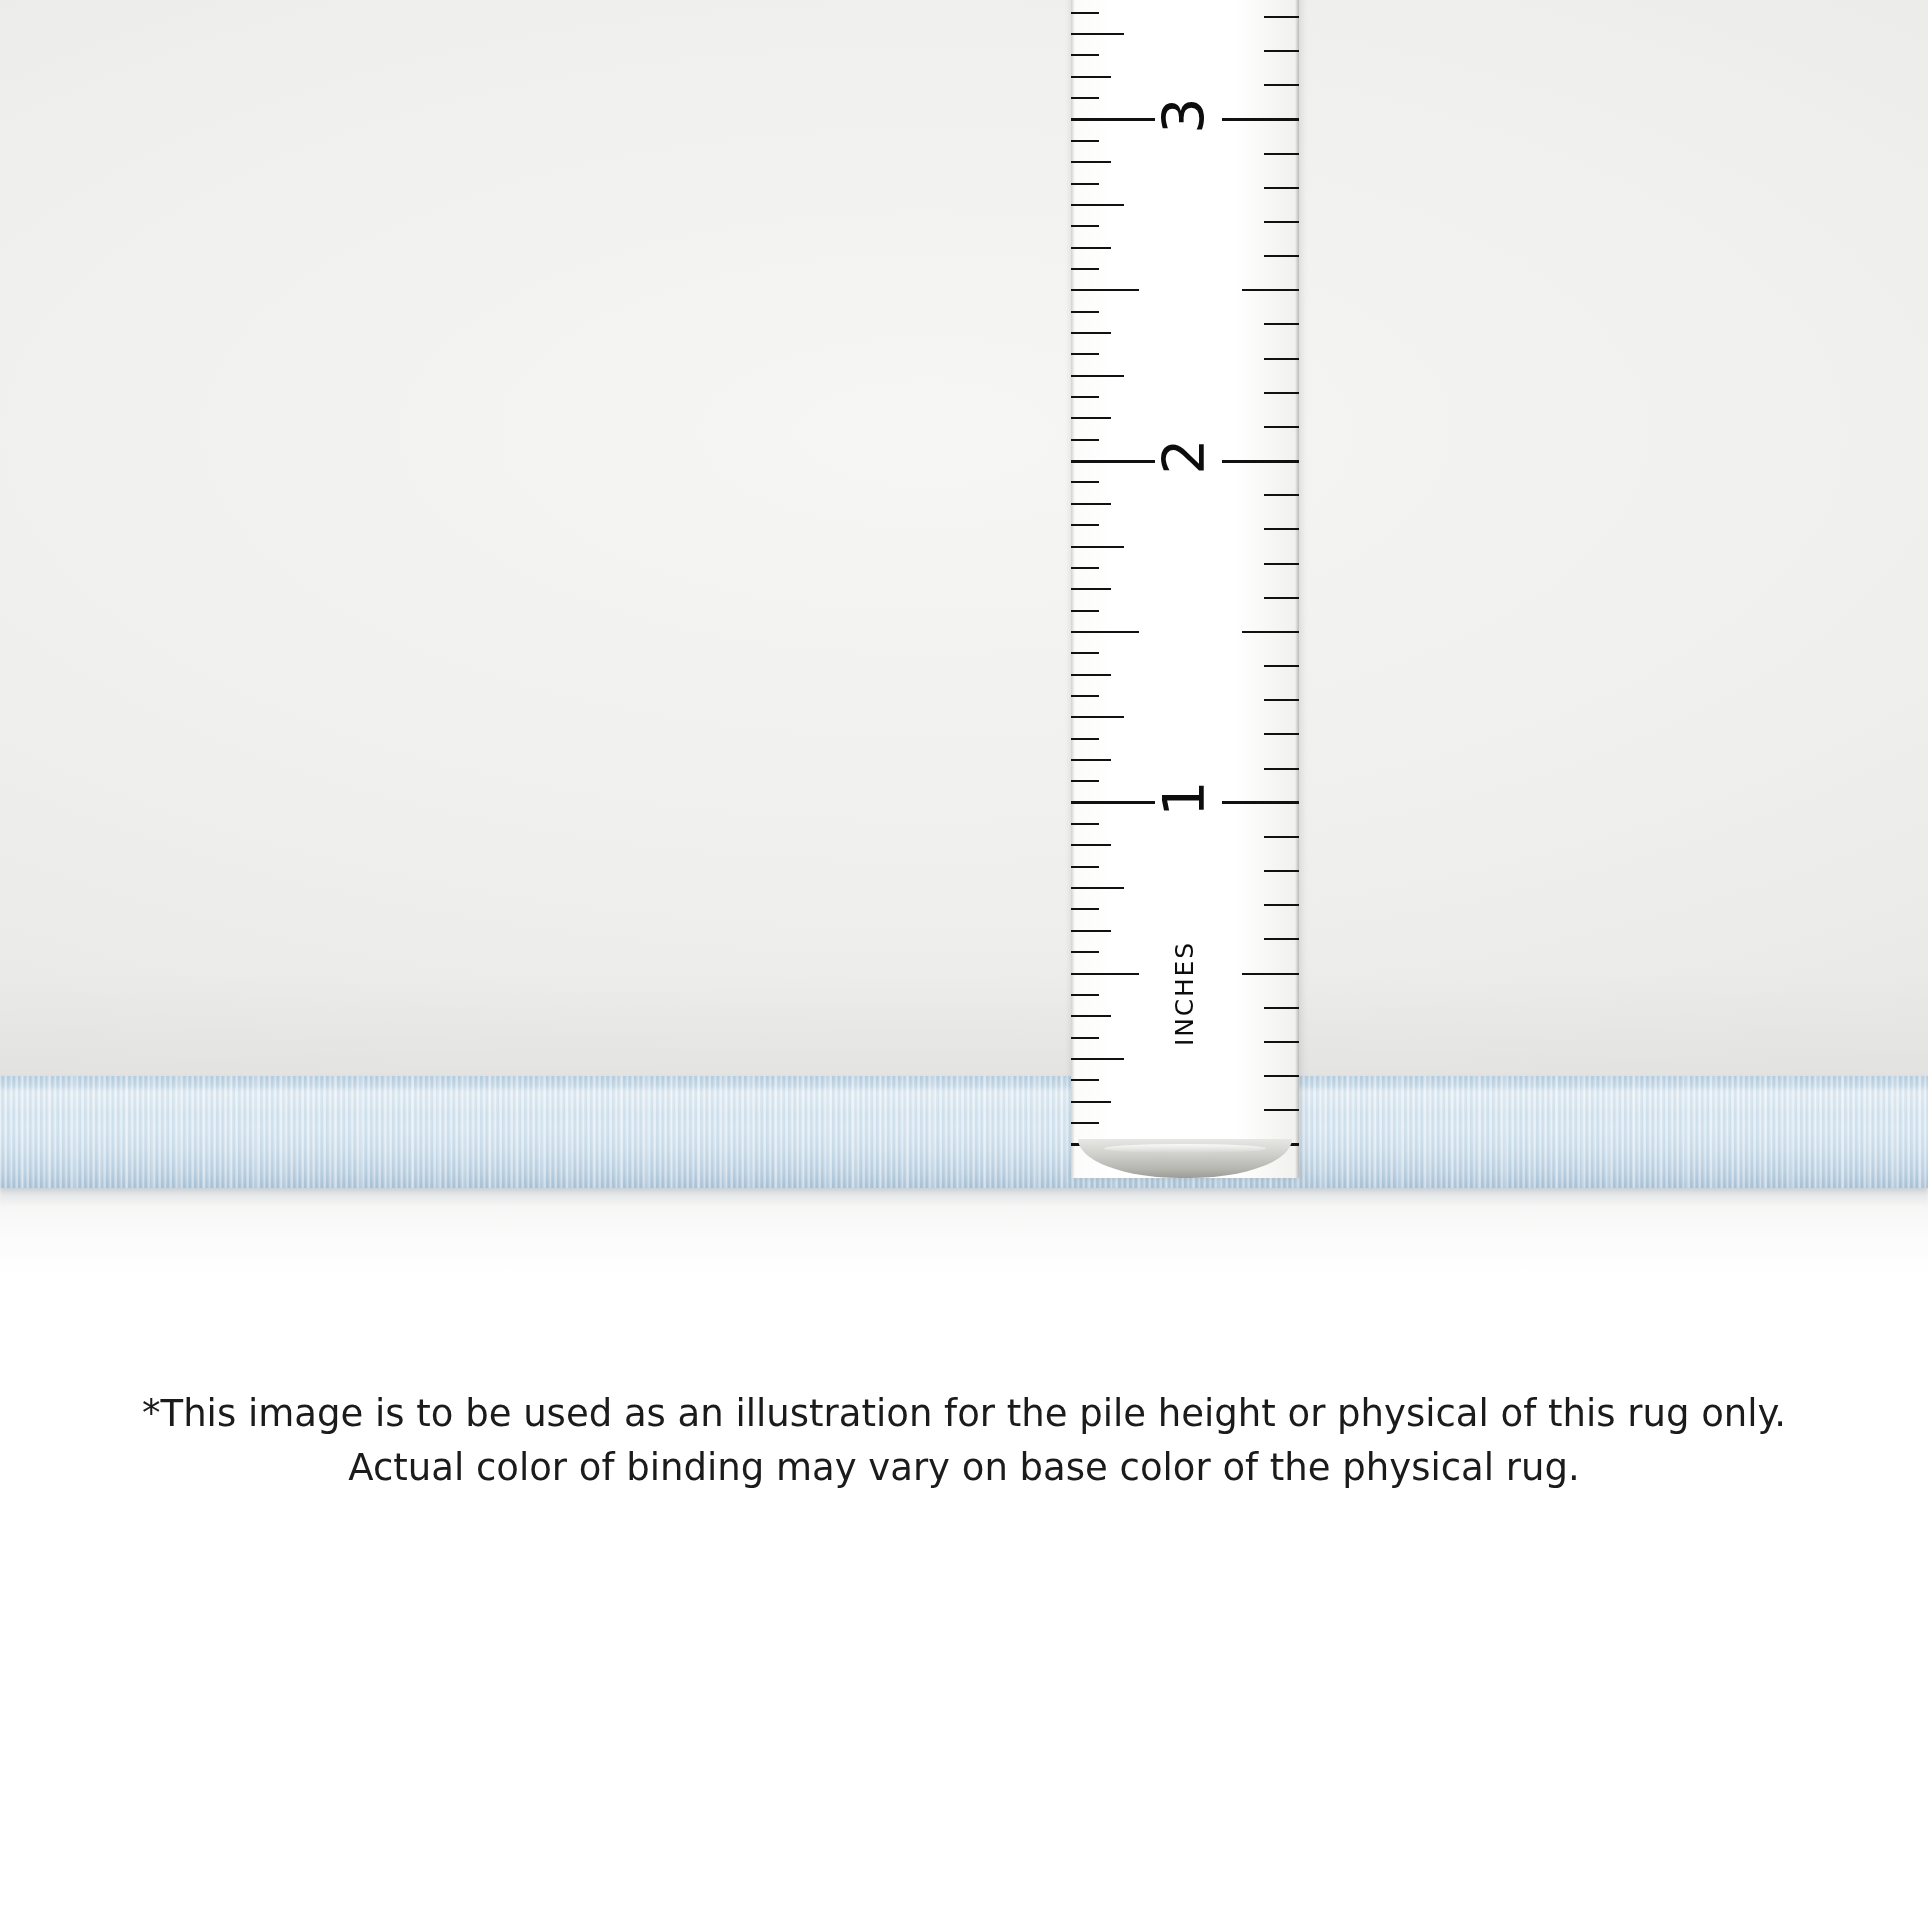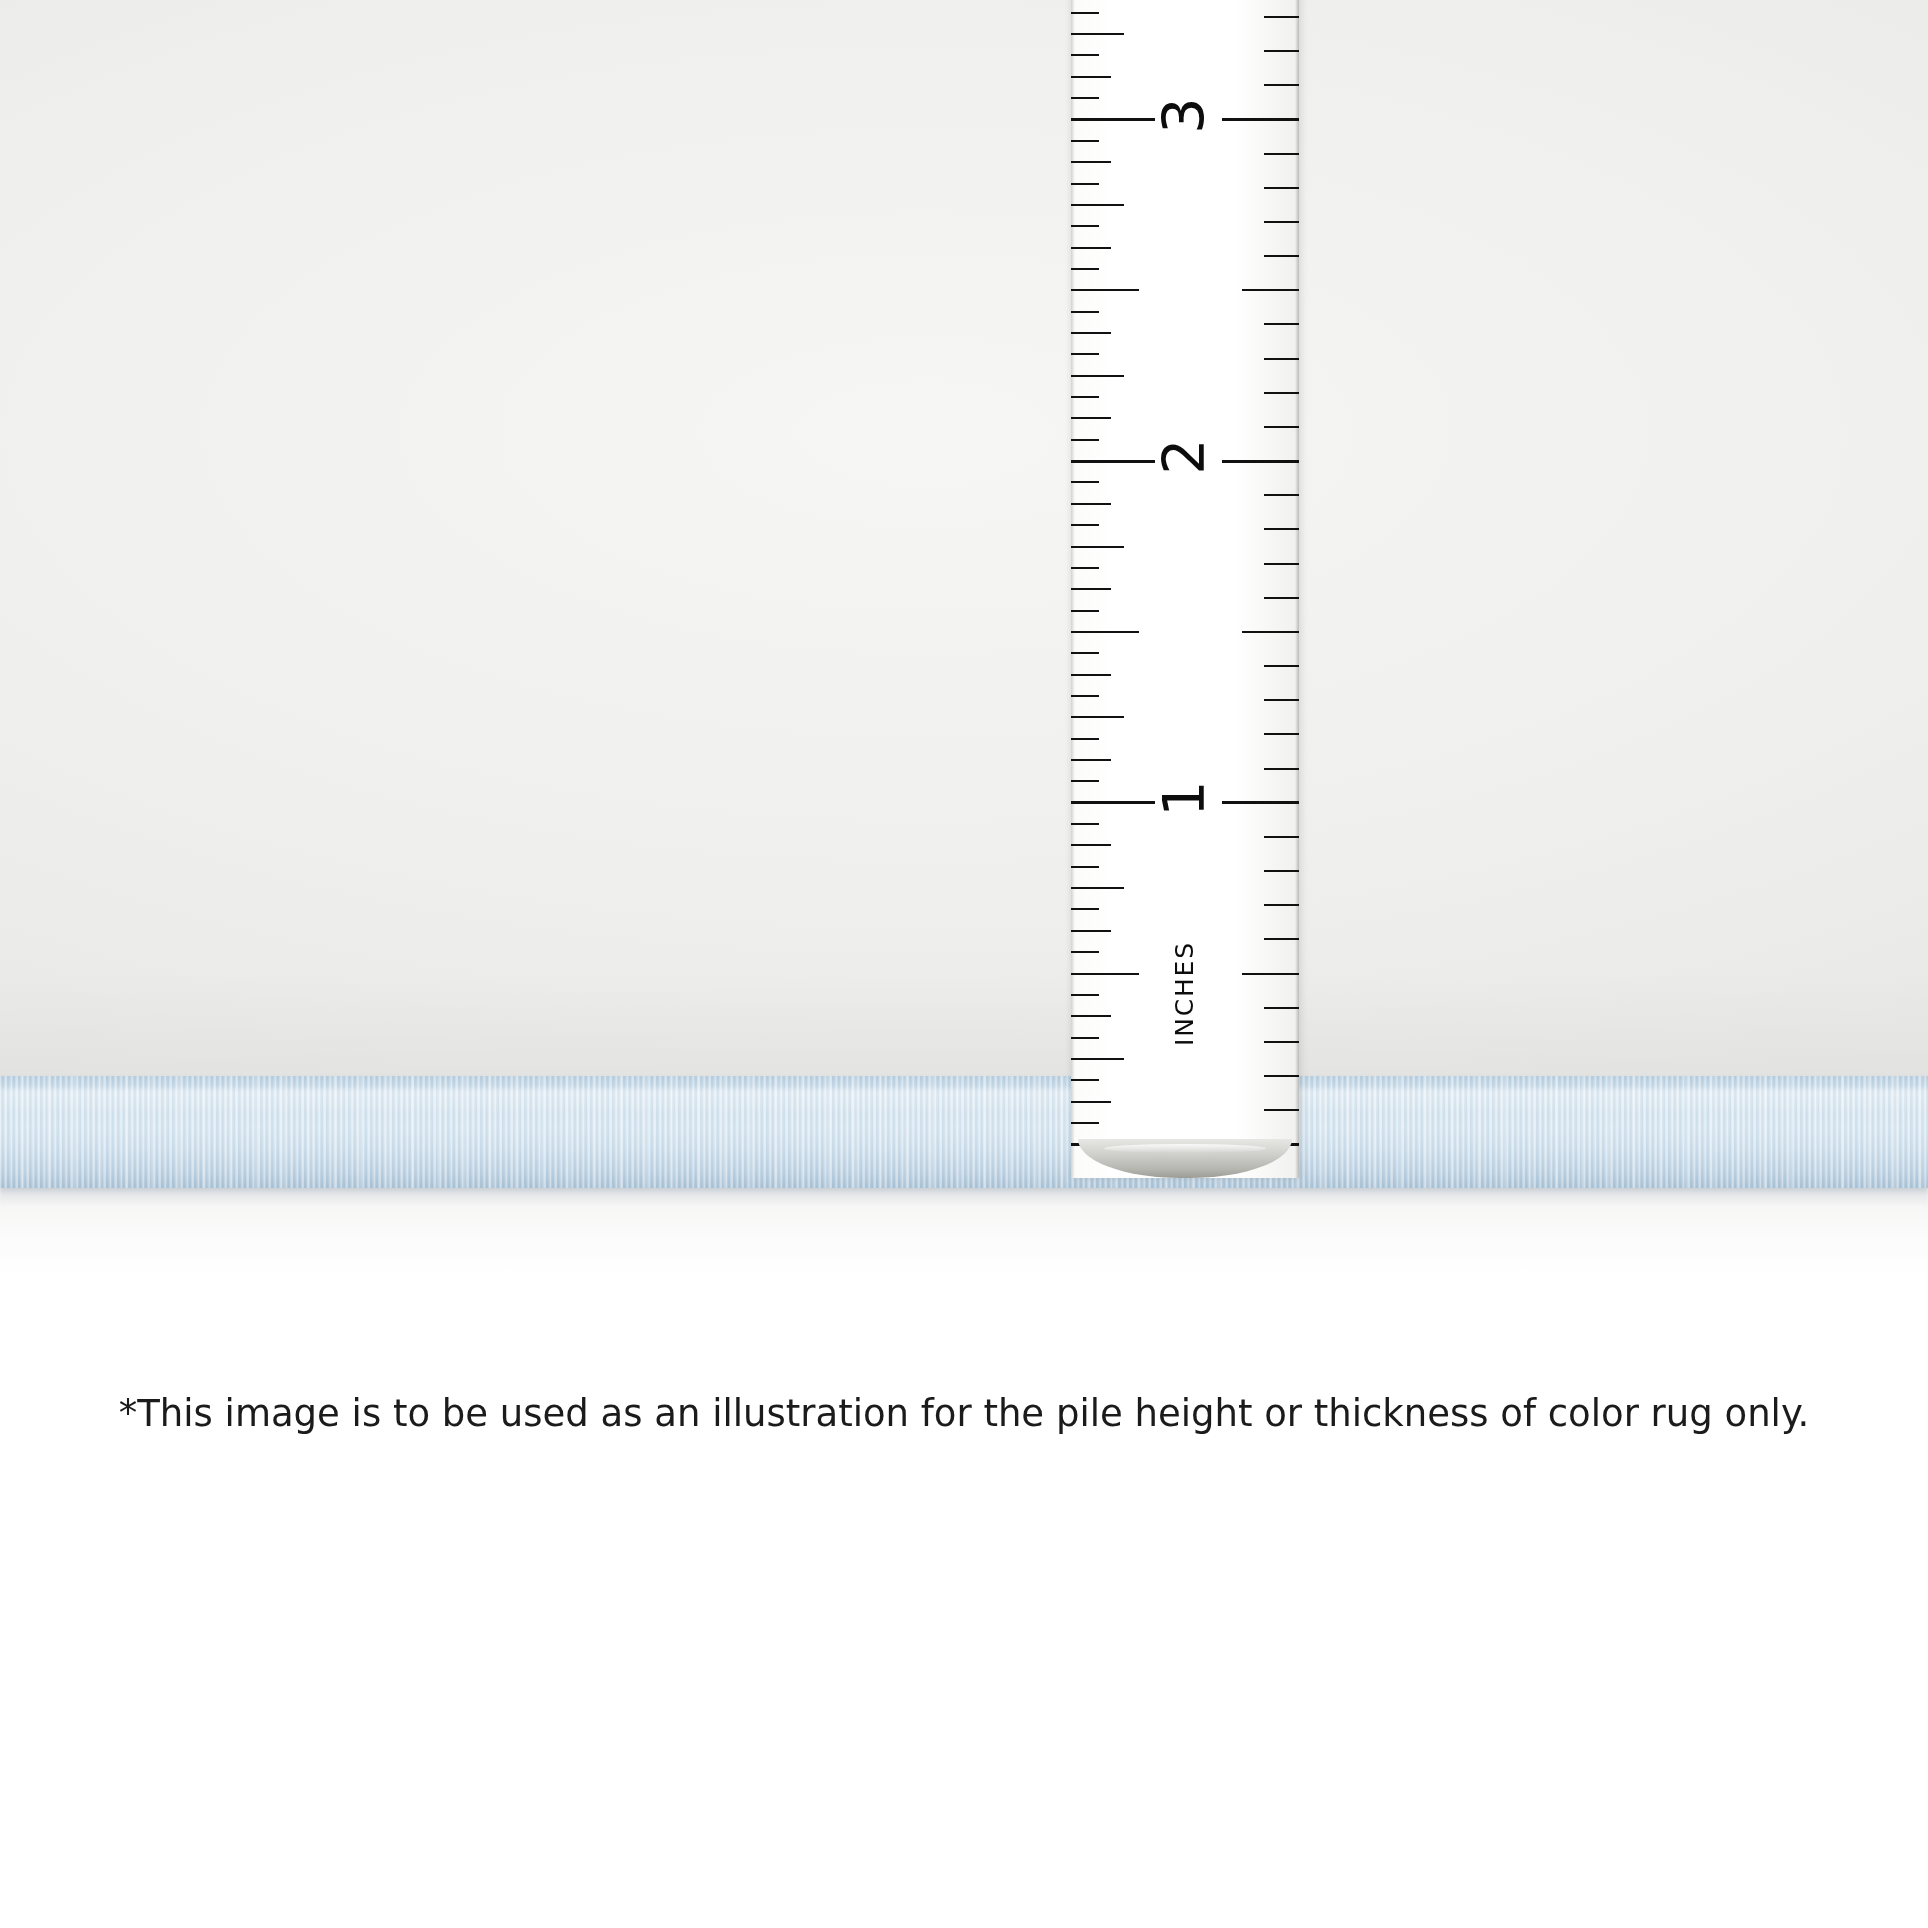--- a/index.html
+++ b/index.html
@@ -309,17 +309,18 @@
       <div class="tip"></div>
       <span class="unit-label" style="left: 40px; top: 984px; width: 147px; text-align: center;">INCHES</span>
     <span class="num" style="left: 86px; top: 775px; width: 55px; text-align: center;">1</span>
         <span class="num" style="left: 86px; top: 433px; width: 55px; text-align: center;">2</span>
         <span class="num" style="left: 86px; top: 92px; width: 55px; text-align: center;">3</span>
       </div>
 
   </div>
 
   <div id="caption">
-    <span class="line">*This image is to be used as an illustration for the pile height or thickness of color rug only.</span>
+    <span class="line">*This image is to be used as an illustration for the pile height or physical of this rug only.</span>
+    <span class="line">Actual color of binding may vary on base color of the physical rug.</span>
   </div>
 
 </div>
 
 
 </body></html>

